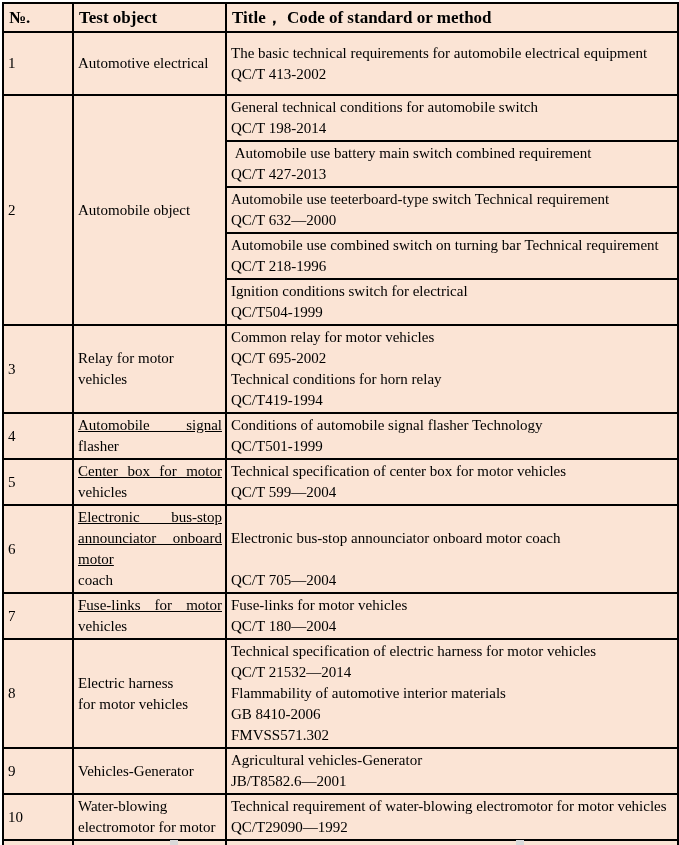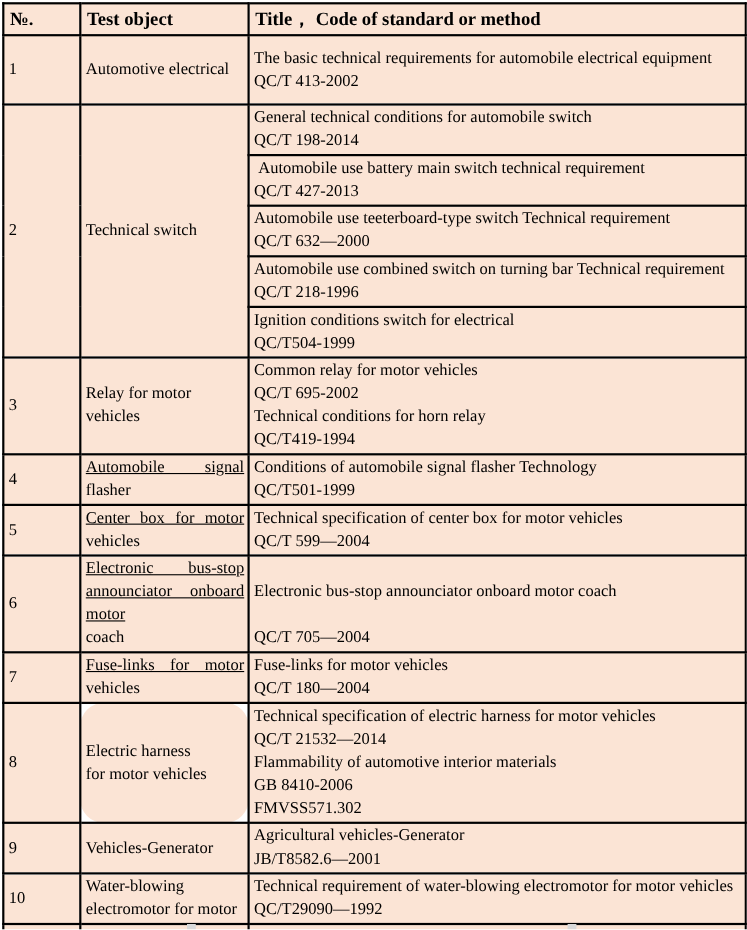--- a/index.html
+++ b/index.html
@@ -25,21 +25,21 @@
     font-weight:normal;
   }
   table.std th {
     font-size:17px;
     font-weight:bold;
     padding-left:5px;
     line-height:23px;
   }
   td.no { padding-left:6px; }
   td.obj { font-size:14.5px; padding-left:4px; padding-right:2px; }
-  td.top { vertical-align:top;border-radius:21px; }
+  td.top { vertical-align:top; }
   .line { white-space:pre-wrap; min-height:21px; }
   .line:empty::before { content:"\00a0"; }
   td.justify .line:not(:last-child) {
     text-align:justify;
     text-align-last:justify;
     text-justify:inter-word;
     text-decoration:underline;
   }
   .stub {
     position:absolute; top:840px; width:8px; height:5px;
@@ -68,29 +68,29 @@
       <td class="no">1</td>
       <td class="obj">Automotive electrical</td>
       <td class="ttl">
             <div class="line">The basic technical requirements for automobile electrical equipment</div>
             <div class="line">QC/T 413-2002</div>
           </td>
     </tr>
 
     <tr style="height:41px">
       <td class="no" rowspan="5">2</td>
-      <td class="obj" rowspan="5">Technical switch</td>
+      <td class="obj" rowspan="5">Automobile object</td>
       <td class="ttl">
             <div class="line">General technical conditions for automobile switch</div>
             <div class="line">QC/T 198-2014</div>
           </td>
     </tr>
     <tr style="height:43px">
       <td class="ttl">
-            <div class="line"> Automobile use battery main switch technical requirement</div>
+            <div class="line"> Automobile use battery main switch combined requirement</div>
             <div class="line">QC/T 427-2013</div>
           </td>
     </tr>
     <tr style="height:46px">
       <td class="ttl">
             <div class="line">Automobile use teeterboard-type switch Technical requirement</div>
             <div class="line">QC/T 632—2000</div>
           </td>
     </tr>
     <tr style="height:43px">

